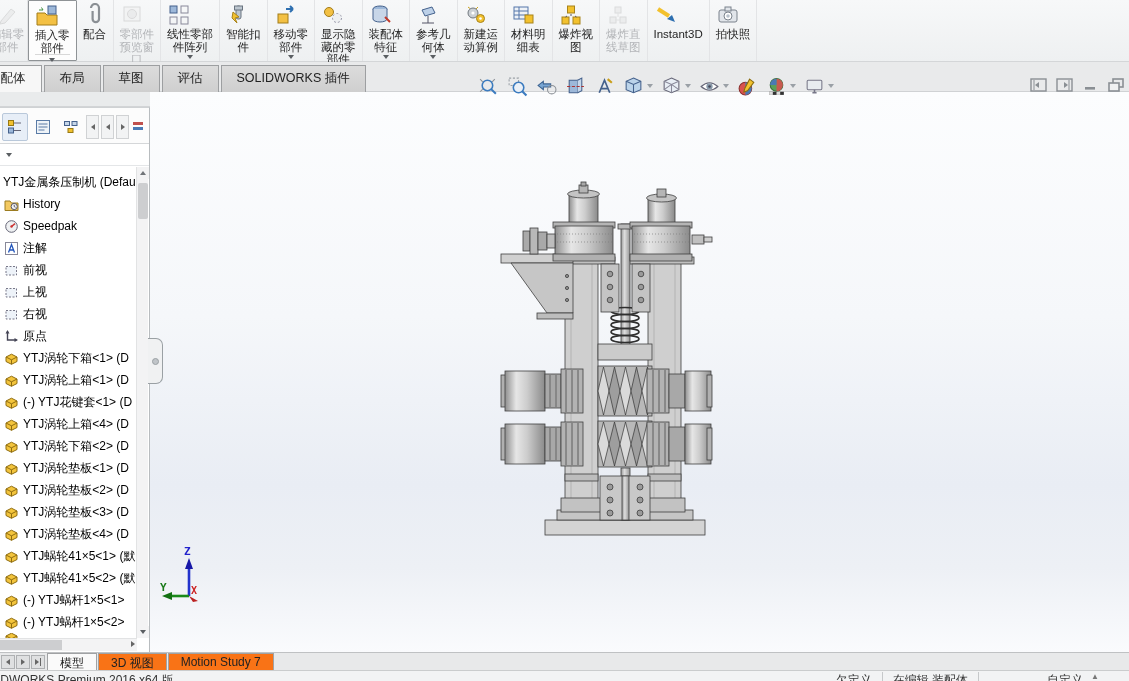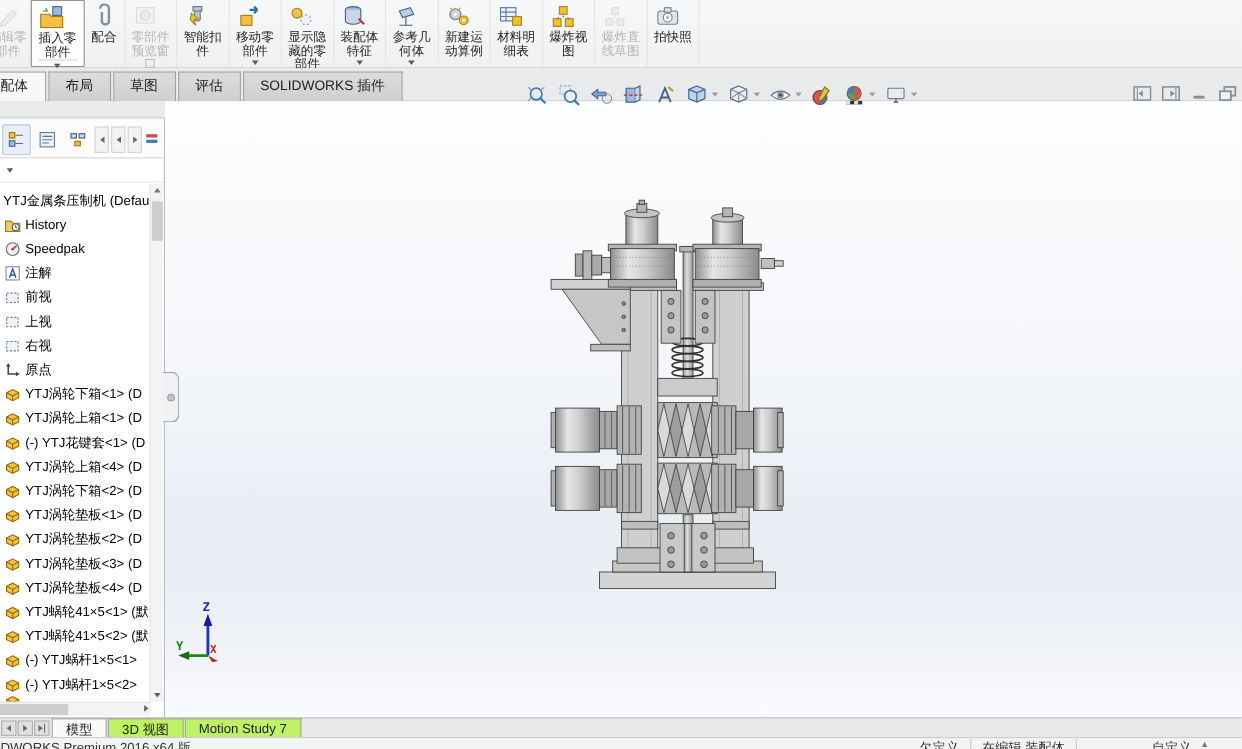--- a/index.html
+++ b/index.html
@@ -87,21 +87,21 @@
 
   
   #model-svg { position:absolute; left:337px; top:88px; }
   #triad-svg { position:absolute; left:10px; top:452px; }
 
   
   #bottom-tabs { position:absolute; left:0; top:652px; width:1129px; height:18px;
     background:#e8e9ea; border-top:1px solid #bfc1c3; display:flex; align-items:flex-end; }
   .bt-arrows { display:flex; gap:1px; margin:0 2px 1px 1px; }
   .bt-arrow { width:14px; height:14px; background:#dfe0e1; border:1px solid #aeb0b2; display:flex; align-items:center; justify-content:center; }
-  .doc-tab { font-size:12px; color:#222; padding:1px 12px 2px 12px; background:#bef264;
+  .doc-tab { font-size:12px; color:#222; padding:1px 12px 2px 12px; background:#f97316;
     border:1px solid #a0a2a4; border-bottom:none; margin-right:1px; height:17px; }
   .doc-tab.active { background:#fafafa; }
 
   
   #status-bar { position:absolute; left:0; top:670px; width:1129px; height:11px;
     background:#f2f3f4; border-top:1px solid #cacccd; overflow:hidden; font-size:12px; color:#333; }
   #status-left { position:absolute; left:0; top:1px; width:300px; overflow:hidden; white-space:nowrap; }
   #status-left span { display:inline-block; margin-left:-27px; }
   #status-right { position:absolute; right:30px; top:1px; display:flex; align-items:flex-start; }
   .st-sep { width:1px; height:14px; background:#c6c8ca; margin:0 10px; }
@@ -152,20 +152,35 @@
               <circle cx="12" cy="11" r="4.5" fill="#d6d8da" stroke="#9aa"></circle>
             </svg></div>
           <div class="cm-label">零部件
 预览窗
 口</div>
         </div>
       </div>
       <div class="cm-btn">
         <div class="inner">
           <div class="cm-icon"><svg class="" viewBox="0 0 24 24" width="100%" height="100%">
+              <rect x="3" y="3" width="7" height="7" fill="#9db8d9" stroke="#44618c"></rect>
+              <rect x="14" y="3" width="7" height="7" fill="none" stroke="#889"></rect>
+              <rect x="3" y="14" width="7" height="7" fill="none" stroke="#889"></rect>
+              <rect x="14" y="14" width="7" height="7" fill="none" stroke="#889"></rect>
+            </svg></div>
+          <div class="cm-label">线性零部
+件阵列</div>
+        </div>
+        <div class="dd-zone">
+          <div class="tri-down"></div>
+        </div>
+      </div>
+      <div class="cm-btn">
+        <div class="inner">
+          <div class="cm-icon"><svg class="" viewBox="0 0 24 24" width="100%" height="100%">
               <rect x="10" y="3" width="5" height="13" rx="2" fill="#bcc6cf" stroke="#6a7480"></rect>
               <rect x="8.5" y="3" width="8" height="4" fill="#bcc6cf" stroke="#6a7480"></rect>
               <path d="M6 15 l5 5 -2 -5 4 -1 -6 -5z" fill="#f2c12e" stroke="#a8831a"></path>
             </svg></div>
           <div class="cm-label">智能扣
 件</div>
         </div>
       </div>
       <div class="cm-btn">
         <div class="inner">
@@ -257,20 +272,29 @@
       <div class="cm-btn disabled">
         <div class="inner">
           <div class="cm-icon"><svg class="" viewBox="0 0 24 24" width="100%" height="100%">
               <rect x="4" y="14" width="6" height="6" fill="#ddd" stroke="#aaa"></rect>
               <rect x="14" y="14" width="6" height="6" fill="#ddd" stroke="#aaa"></rect>
               <rect x="9" y="4" width="6" height="6" fill="#ddd" stroke="#aaa"></rect>
               <path d="M12 10 v4 M9 17 h5" stroke="#bbb"></path>
             </svg></div>
           <div class="cm-label">爆炸直
 线草图</div>
+        </div>
+      </div>
+      <div class="cm-btn">
+        <div class="inner">
+          <div class="cm-icon"><svg class="" viewBox="0 0 24 24" width="100%" height="100%">
+              <path d="M4 6 L15 13" stroke="#f2c12e" stroke-width="4"></path>
+              <path d="M13 16 l8 3 -3 -7z" fill="#2e6fb0"></path>
+            </svg></div>
+          <div class="cm-label">Instant3D</div>
         </div>
       </div>
       <div class="cm-btn">
         <div class="inner">
           <div class="cm-icon"><svg class="" viewBox="0 0 24 24" width="100%" height="100%">
               <rect x="3" y="7" width="18" height="12" rx="2" fill="#e1e5ea" stroke="#7a828c"></rect>
               <rect x="9" y="4" width="6" height="4" fill="#e1e5ea" stroke="#7a828c"></rect>
               <circle cx="12" cy="13" r="4" fill="#fff" stroke="#7a828c"></circle>
               <circle cx="12" cy="13" r="1.8" fill="#b9c2cc"></circle>
             </svg></div>

